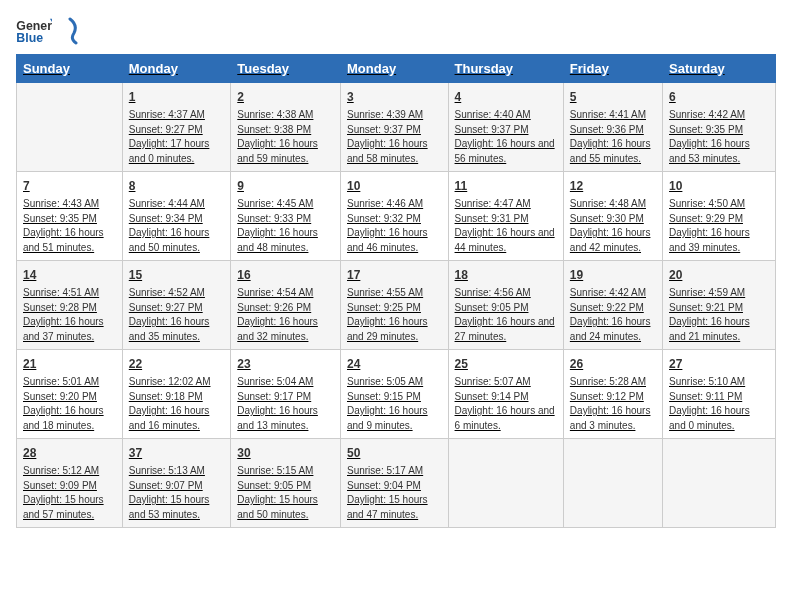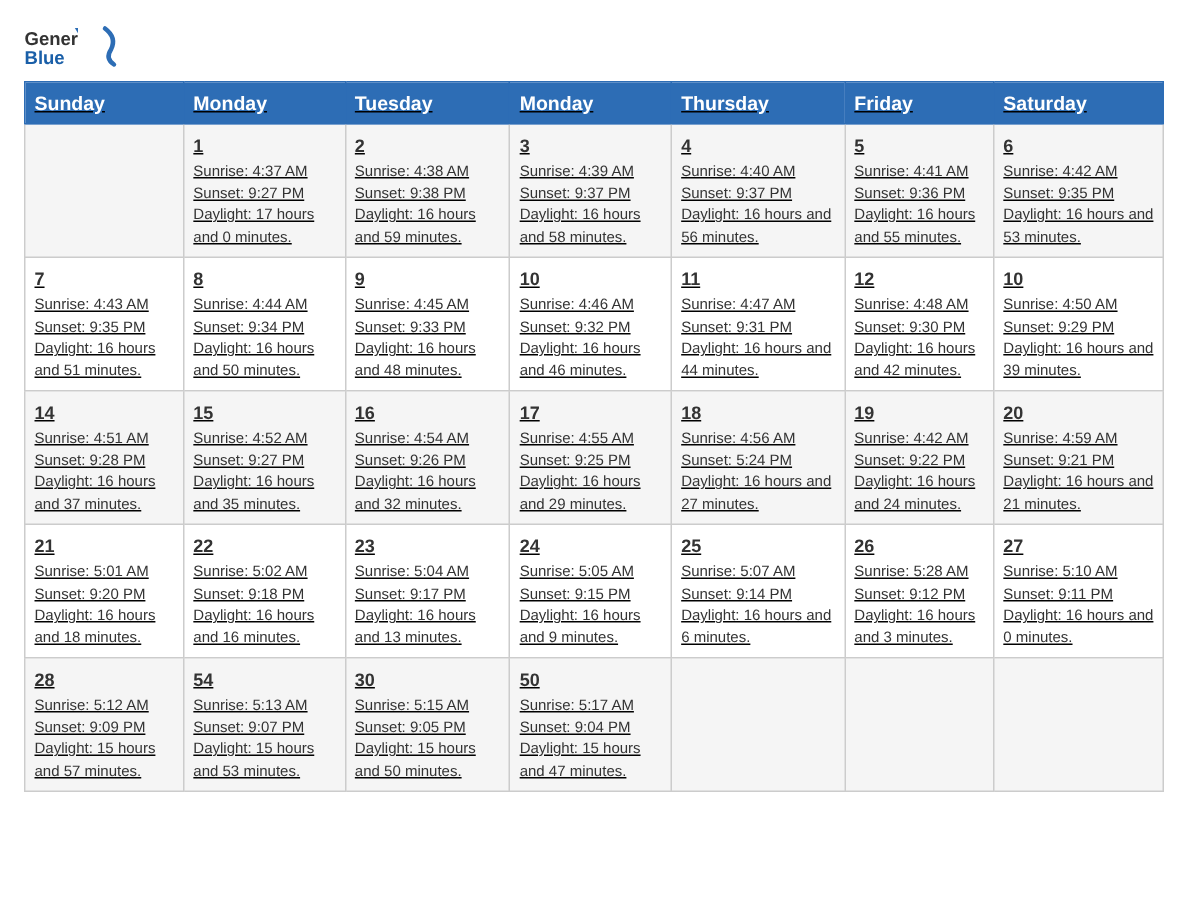--- a/index.html
+++ b/index.html
@@ -239,21 +239,21 @@
         <td>
           <span class="date-num">17</span>
           <div class="cell-content">Sunrise: 4:55 AM
 Sunset: 9:25 PM
 Daylight: 16 hours
 and 29 minutes.</div>
         </td>
         <td>
           <span class="date-num">18</span>
           <div class="cell-content">Sunrise: 4:56 AM
-Sunset: 5:24 PM
+Sunset: 9:05 PM
 Daylight: 16 hours
 and 27 minutes.</div>
         </td>
         <td>
           <span class="date-num">19</span>
           <div class="cell-content">Sunrise: 4:42 AM
 Sunset: 9:22 PM
 Daylight: 16 hours
 and 24 minutes.</div>
         </td>
@@ -268,21 +268,21 @@
       <tr>
         <td>
           <span class="date-num">21</span>
           <div class="cell-content">Sunrise: 5:01 AM
 Sunset: 9:20 PM
 Daylight: 16 hours
 and 18 minutes.</div>
         </td>
         <td>
           <span class="date-num">22</span>
-          <div class="cell-content">Sunrise: 5:02 AM
+          <div class="cell-content">Sunrise: 12:02 AM
 Sunset: 9:18 PM
 Daylight: 16 hours
 and 16 minutes.</div>
         </td>
         <td>
           <span class="date-num">23</span>
           <div class="cell-content">Sunrise: 5:04 AM
 Sunset: 9:17 PM
 Daylight: 16 hours
 and 13 minutes.</div>
@@ -318,21 +318,21 @@
       </tr>
       <tr>
         <td>
           <span class="date-num">28</span>
           <div class="cell-content">Sunrise: 5:12 AM
 Sunset: 9:09 PM
 Daylight: 15 hours
 and 57 minutes.</div>
         </td>
         <td>
-          <span class="date-num">54</span>
+          <span class="date-num">37</span>
           <div class="cell-content">Sunrise: 5:13 AM
 Sunset: 9:07 PM
 Daylight: 15 hours
 and 53 minutes.</div>
         </td>
         <td>
           <span class="date-num">30</span>
           <div class="cell-content">Sunrise: 5:15 AM
 Sunset: 9:05 PM
 Daylight: 15 hours

